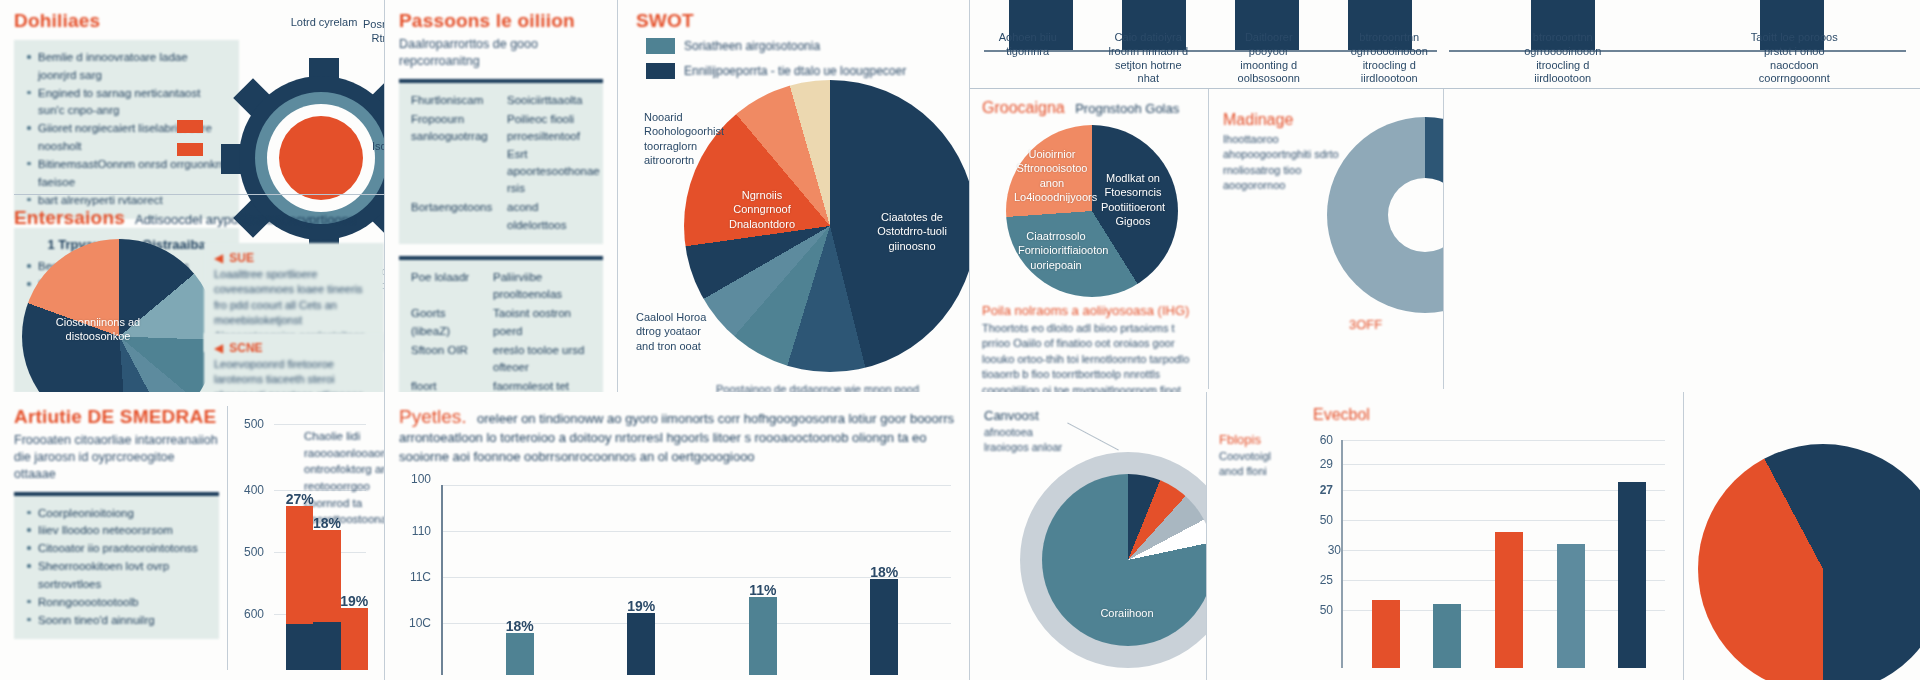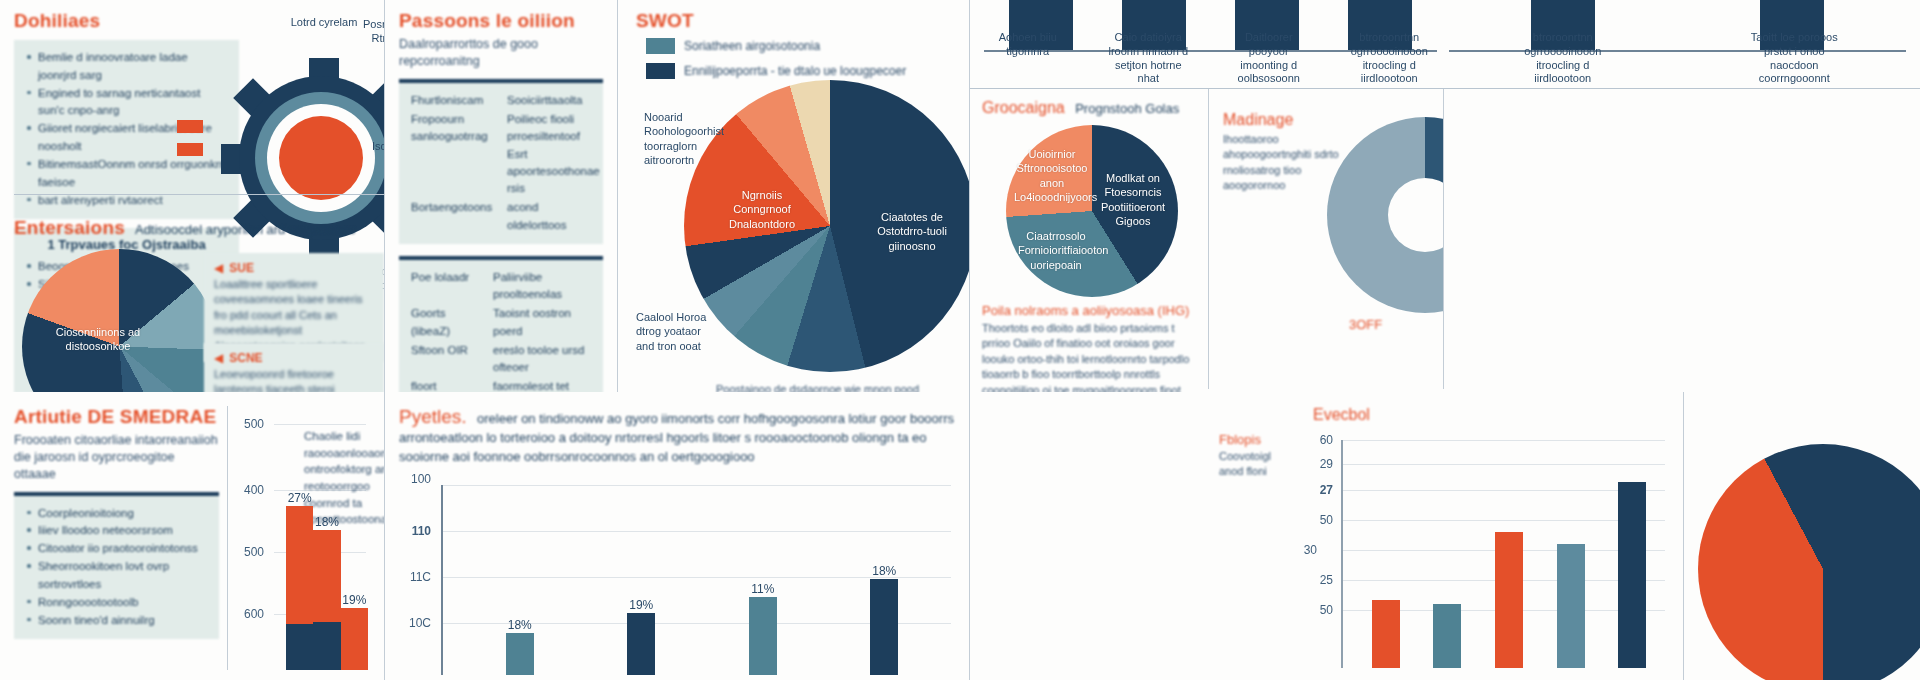--- a/index.html
+++ b/index.html
@@ -80,21 +80,21 @@
   .legend .sw{width:29px;height:16px;flex:none;}
   .legend .tx{font-size:12px;color:#2b4a68;}
 
   
   .bc{position:relative;width:100%;height:100%;}
   .bc .grid{position:absolute;left:var(--gl,38px);right:4px;height:1px;background:#dfe4e8;}
   .bc .ytick{position:absolute;left:0;width:32px;text-align:right;font-size:12px;color:#3f5e7b;transform:translateY(-50%);}
   .bars{position:absolute;left:var(--gl,44px);right:4px;bottom:0;top:0;display:flex;align-items:flex-end;justify-content:space-around;}
   .bar{width:26px;position:relative;display:flex;flex-direction:column;justify-content:flex-end;}
   .bar .seg{width:100%;}
-  .bar .val{position:absolute;top:-15px;left:50%;transform:translateX(-50%);font-size:12px;font-weight:normal;color:#2b4a68;white-space:nowrap;}
+  .bar .val{position:absolute;top:-15px;left:50%;transform:translateX(-50%);font-size:14px;font-weight:bold;color:#2b4a68;white-space:nowrap;}
   .axis{position:absolute;left:var(--gl,38px);right:4px;height:2px;background:#6e8396;}
   .xlabs{position:absolute;left:4px;right:4px;display:flex;justify-content:space-around;}
   .xlabs span{width:88px;text-align:center;font-size:11px;line-height:1.25;color:#2b4a68;}
 
   .note{position:absolute;font-size:11.5px;line-height:1.45;color:#2b4a68;}
   .arrow{color:#e4502a;font-size:12px;}
   .pct{color:#e4502a;font-size:12px;font-weight:bold;}
 </style>
 </head>
 <body>
@@ -142,21 +142,21 @@
       <div class="conn blur3" style="left:-62px;top:110px;"></div>
       <div class="conn blur3" style="left:-62px;top:133px;"></div>
 
       <div class="lbl blur3" style="position:absolute;left:50px;top:6px;width:70px;font-size:11px;text-align:center;line-height:1.25;color:#2b4a68;">Lotrd cyrelam</div>
       <div class="lbl blur3" style="position:absolute;left:118px;top:8px;width:62px;font-size:11px;text-align:center;line-height:1.25;color:#2b4a68;">Posrtbaen Rtraog</div>
       <div class="lbl blur3" style="position:absolute;left:133px;top:130px;width:55px;font-size:11px;text-align:left;line-height:1.25;color:#2b4a68;">Isd Guorg</div>
       <div class="lbl blur3" style="position:absolute;left:40px;top:255px;width:64px;font-size:11px;text-align:center;line-height:1.25;color:#2b4a68;">Lotsd nulling</div>
       <div class="lbl blur3" style="position:absolute;left:112px;top:255px;width:62px;font-size:11px;text-align:center;line-height:1.25;color:#2b4a68;">Sproed Etroes</div>
     </div>
 
-    <div style="position:absolute;left:14px;right:0;top:194px;border-top:1.5px solid #b9c5d0;padding-top:22px;">
+    <div style="position:absolute;left:14px;right:0;top:194px;border-top:1.5px solid #b9c5d0;padding-top:12px;">
       <div style="display:flex;align-items:baseline;gap:10px;">
         <h2 class="head h-lg accent blur">Entersaions</h2>
         <div class="h-sm navy blur">Adtisoocdel aryporlion ard ocyprtioons</div>
       </div>
       <div style="position:relative;height:160px;margin-top:8px;">
         <div class="pie blur3" style="position:absolute;left:8px;top:2px;width:195px;height:195px;
              background:conic-gradient(from 0deg,
                #1d3e5c 0deg 50deg,
                #7fa8b5 50deg 92deg,
                #4f8293 92deg 130deg,
@@ -388,21 +388,21 @@
       <span class="head h-lg accent blur">Pyetles.</span>
       <span class="h-sm navy blur" style="margin-left:6px;line-height:1.4;">oreleer on tindionoww ao gyoro iimonorts corr hofhgoogoosonra lotiur goor booorrs arrontoeatloon lo torteroioo a doitooy nrtorresl hgoorls litoer s roooaooctoonob oliongn ta eo sooiorne aoi foonnoe oobrrsonrocoonnos an ol oertgooogiooo</span>
     </div>
     <div style="position:relative;height:196px;margin-top:12px;">
       <div class="bc blur3" style="--gl:42px;">
         <div class="grid" style="top:6px;"></div>
         <div class="grid" style="top:52px;"></div>
         <div class="grid" style="top:98px;"></div>
         <div class="grid" style="top:144px;"></div>
         <div class="ytick" style="top:0;text-align:right;">100</div>
-        <div class="ytick" style="top:52px;font-weight:bold;">110</div>
+        <div class="ytick" style="top:52px;">110</div>
         <div class="ytick" style="top:98px;">11C</div>
         <div class="ytick" style="top:144px;">10C</div>
         <div style="position:absolute;left:42px;top:6px;bottom:0;width:2px;background:#6e8396;"></div>
         <div class="bars" style="left:60px;right:10px;bottom:0;top:96px;">
           <div class="bar" style="width:28px;">
             <span class="val blur3">18%</span>
             <div class="seg" style="height:42px;background:#4f8293;"></div>
           </div>
           <div class="bar" style="width:28px;">
             <span class="val blur3">19%</span>
@@ -414,41 +414,59 @@
           </div>
           <div class="bar" style="width:28px;">
             <span class="val blur3">18%</span>
             <div class="seg" style="height:96px;background:#1d3e5c;"></div>
           </div>
         </div>
       </div>
     </div>
   </div>
 
+  <div class="panel vline" style="grid-column:4;grid-row:2;padding-top:16px;">
+    <div style="width:86px;">
+      <div class="head h-sm navy blur">Canvoost</div>
+      <div class="tiny blur" style="margin-top:2px;">afnootoea lraoiogos anloar</div>
+    </div>
+    <div style="position:relative;">
+      <div class="leader blur3" style="left:80px;top:-20px;width:58px;transform:rotate(28deg);"></div>
+      <div class="donut blur3" style="position:absolute;left:36px;top:-4px;width:216px;height:216px;background:#c9d1d8;"></div>
+      <div class="pie blur3" style="position:absolute;left:58px;top:18px;width:172px;height:172px;
+           background:conic-gradient(from 0deg,
+             #1d3e5c 0deg 22deg,
+             #e4502a 22deg 42deg,
+             #a9b7c1 42deg 62deg,
+             #ffffff 62deg 78deg,
+             #4f8293 78deg 360deg);"></div>
+      <div class="slicelabel blur3" style="left:96px;top:150px;width:94px;">Coraiihoon</div>
+    </div>
+  </div>
 
   <div class="panel vline" style="grid-column:5 / span 2;grid-row:2;padding-top:14px;">
     <div style="position:absolute;left:12px;top:40px;width:62px;">
       <div class="head h-sm accent blur">Fblopis</div>
       <div class="tiny blur" style="margin-top:2px;">Coovotoigl anod floni</div>
     </div>
     <div class="head h-md accent blur" style="margin-left:92px;">Evecbol</div>
     <div style="position:relative;height:236px;margin:8px 0 0 0;">
       <div class="bc blur3" style="--gl:120px;">
         <div class="grid" style="top:8px;left:120px;"></div>
         <div class="grid" style="top:32px;left:120px;"></div>
         <div class="grid" style="top:58px;left:120px;"></div>
         <div class="grid" style="top:88px;left:120px;"></div>
         <div class="grid" style="top:118px;left:120px;"></div>
         <div class="grid" style="top:148px;left:120px;"></div>
         <div class="grid" style="top:178px;left:120px;"></div>
         <div class="ytick" style="top:8px;left:80px;">60</div>
         <div class="ytick" style="top:32px;left:80px;">29</div>
         <div class="ytick" style="top:58px;left:80px;font-weight:bold;">27</div>
         <div class="ytick" style="top:88px;left:80px;">50</div>
-        <div class="ytick" style="top:118px;left:64px;">30</div>
+        <div class="ytick" style="top:118px;left:88px;">30</div>
         <div class="ytick" style="top:148px;left:80px;">25</div>
         <div class="ytick" style="top:178px;left:80px;">50</div>
         <div style="position:absolute;left:120px;top:8px;bottom:0;width:1.5px;background:#8fa0ae;"></div>
         <div class="bars" style="left:134px;right:6px;bottom:0;top:20px;">
           <div class="bar" style="width:28px;">
               <div class="seg" style="height:68px;background:#e4502a;"></div>
             </div>
           <div class="bar" style="width:28px;">
               <div class="seg" style="height:64px;background:#4f8293;"></div>
             </div>

